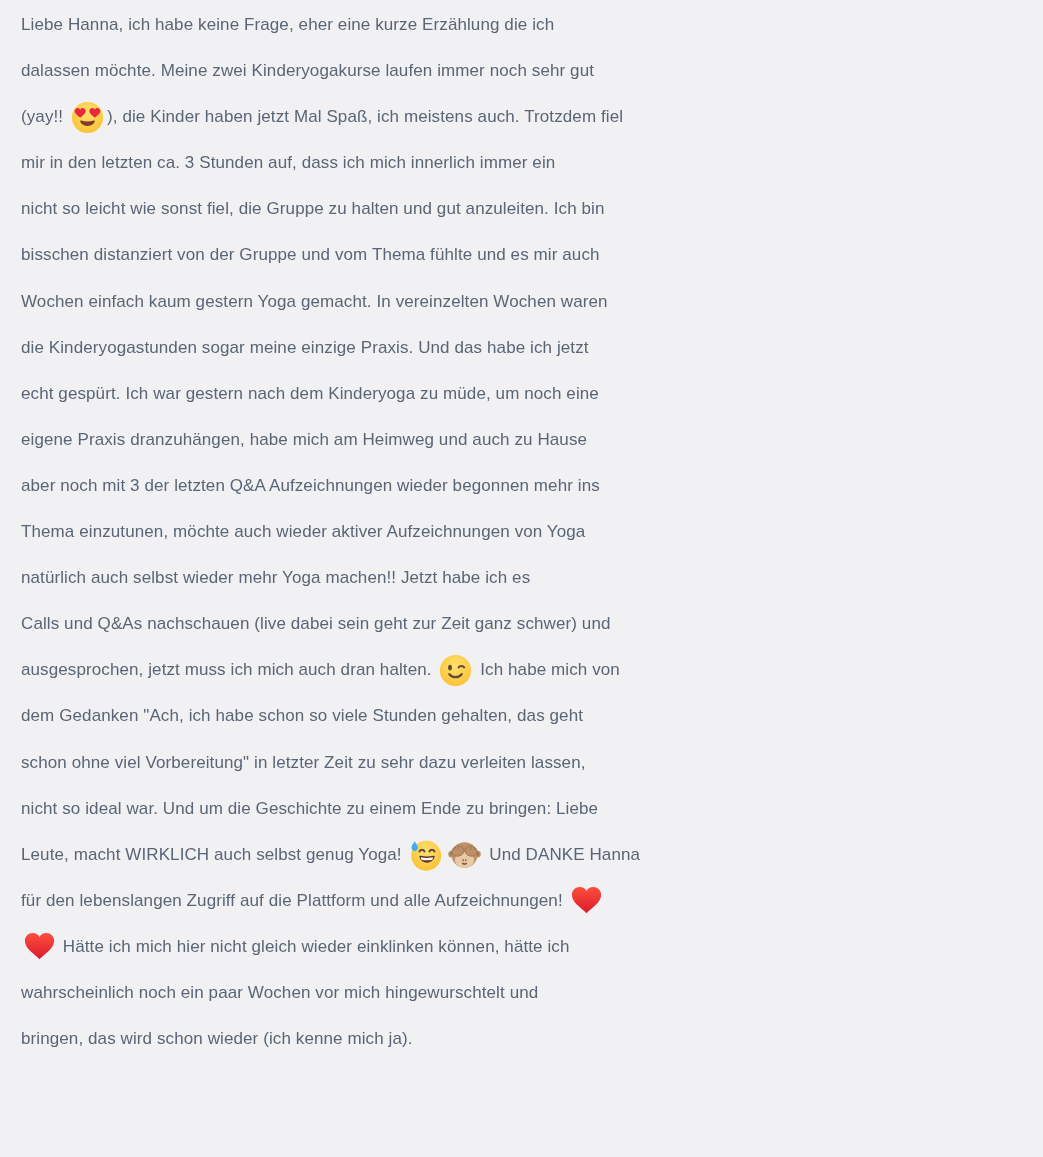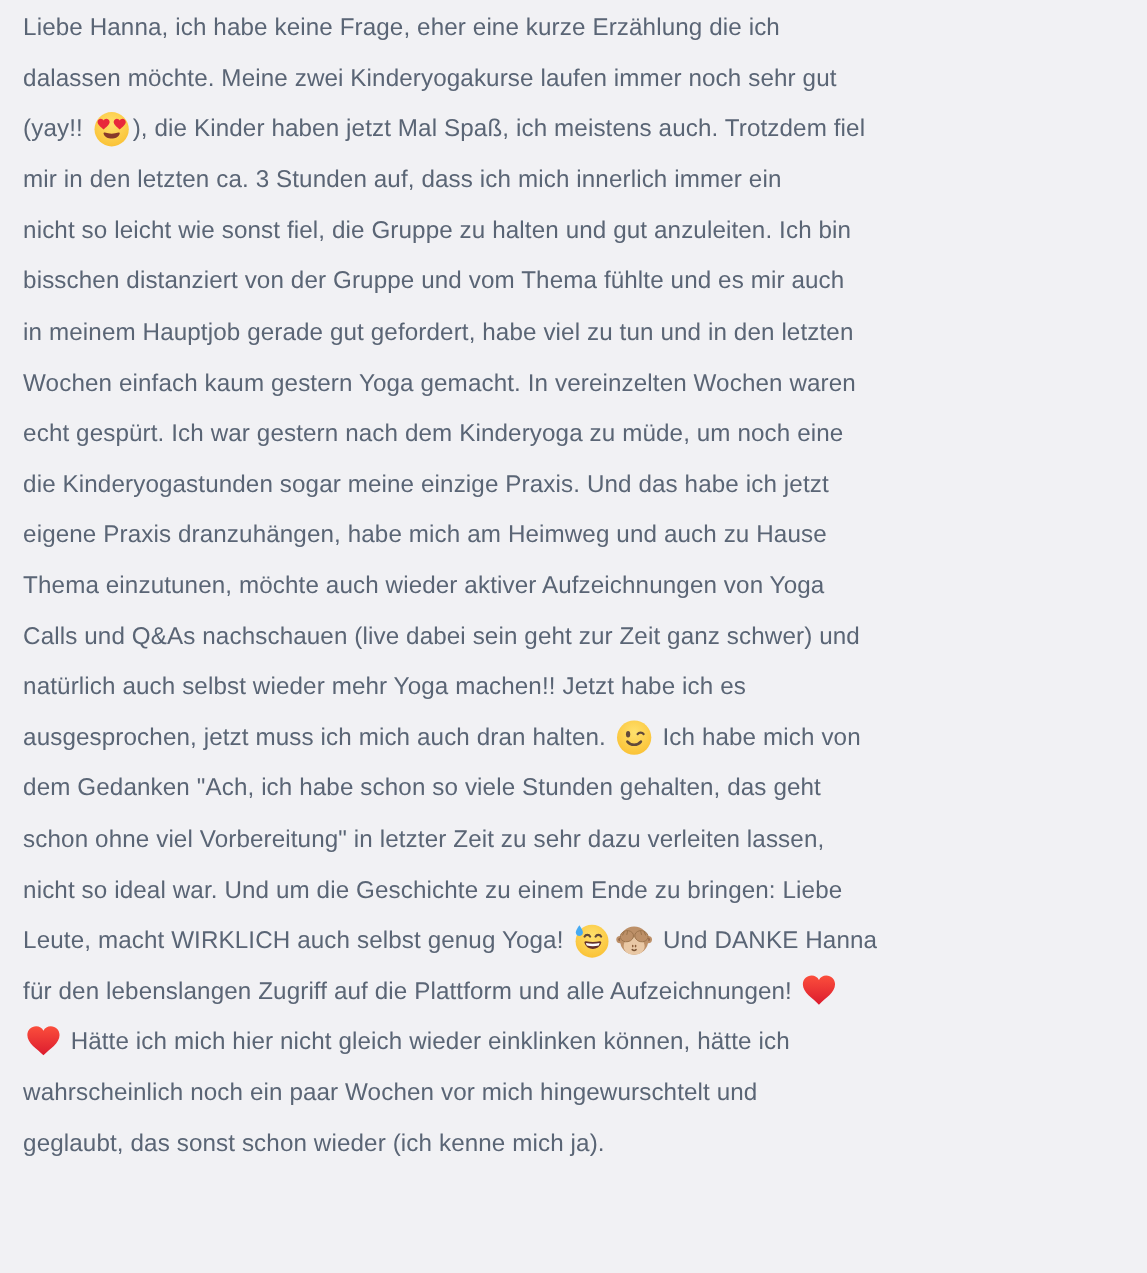--- a/index.html
+++ b/index.html
@@ -11,21 +11,21 @@
     height: 1157px;
     overflow: hidden;
     background: #f1f1f4;
   }
   .page {
     box-sizing: border-box;
     width: 1043px;
     height: 1026px;
     padding: 2px 14px 0 21px;
     font-family: "Liberation Sans", "DejaVu Sans", sans-serif;
-    font-size: 22px;
+    font-size: 17px;
     font-weight: 400;
     color: #5a6575;
     letter-spacing: 0.1px;
   }
   .line {
     height: 46.1px;
     line-height: 46.1px;
     white-space: nowrap;
   }
   .emoji {
@@ -53,28 +53,28 @@
               </radialGradient>
             </defs>
             <circle cx="18" cy="18" r="17" fill="url(#gy1)"></circle>
             <path fill="#e8293b" d="M10 18.3C7.8 15.9 4 13.8 4 10.8 4 9 5.5 7.5 7.3 7.5c1.1 0 2.2.7 2.7 1.7.5-1 1.6-1.7 2.7-1.7C14.5 7.5 16 9 16 10.8c0 3-3.8 5.1-6 7.5z"></path>
             <path fill="#e8293b" d="M26 18.3c-2.2-2.4-6-4.5-6-7.5 0-1.8 1.5-3.3 3.3-3.3 1.1 0 2.2.7 2.7 1.7.5-1 1.6-1.7 2.7-1.7C30.5 7.5 32 9 32 10.8c0 3-3.8 5.1-6 7.5z"></path>
             <path fill="#87392a" d="M10 22.4c2.2 6.5 13.8 6.5 16 0 .2-.7-.5-1.3-1.2-1.1-4.4 1.4-9.2 1.4-13.6 0-.7-.2-1.4.4-1.2 1.1z"></path>
           </svg></span><span>), die Kinder haben jetzt Mal Spaß, ich meistens auch. Trotzdem fiel</span></div>
       <div class="line"><span>mir in den letzten ca. 3 Stunden auf, dass ich mich innerlich immer ein</span></div>
       <div class="line"><span>nicht so leicht wie sonst fiel, die Gruppe zu halten und gut anzuleiten. Ich bin</span></div>
       <div class="line"><span>bisschen distanziert von der Gruppe und vom Thema fühlte und es mir auch</span></div>
-      <div class="line"><span>in meinem Hauptjob gerade gut gefordert, habe viel zu tun und in den letzten</span></div>
       <div class="line"><span>Wochen einfach kaum gestern Yoga gemacht. In vereinzelten Wochen waren</span></div>
+      <div class="line"><span>die Kinderyogastunden sogar meine einzige Praxis. Und das habe ich jetzt</span></div>
       <div class="line"><span>echt gespürt. Ich war gestern nach dem Kinderyoga zu müde, um noch eine</span></div>
-      <div class="line"><span>die Kinderyogastunden sogar meine einzige Praxis. Und das habe ich jetzt</span></div>
       <div class="line"><span>eigene Praxis dranzuhängen, habe mich am Heimweg und auch zu Hause</span></div>
+      <div class="line"><span>aber noch mit 3 der letzten Q&amp;A Aufzeichnungen wieder begonnen mehr ins</span></div>
       <div class="line"><span>Thema einzutunen, möchte auch wieder aktiver Aufzeichnungen von Yoga</span></div>
+      <div class="line"><span>natürlich auch selbst wieder mehr Yoga machen!! Jetzt habe ich es</span></div>
       <div class="line"><span>Calls und Q&amp;As nachschauen (live dabei sein geht zur Zeit ganz schwer) und</span></div>
-      <div class="line"><span>natürlich auch selbst wieder mehr Yoga machen!! Jetzt habe ich es</span></div>
       <div class="line"><span>ausgesprochen, jetzt muss ich mich auch dran halten. </span><span class="emoji"><svg viewBox="0 0 36 36" width="33" height="33" aria-hidden="true">
             <defs>
               <radialGradient id="gy2" cx="0.5" cy="0.35" r="0.8">
                 <stop offset="0" stop-color="#ffe16d"></stop>
                 <stop offset="1" stop-color="#f9bb2a"></stop>
               </radialGradient>
             </defs>
             <circle cx="18" cy="18" r="17" fill="url(#gy2)"></circle>
             <ellipse cx="12" cy="14.8" rx="2.1" ry="3.2" fill="#61493a"></ellipse>
             <path d="M21.4 14.6c1.3-2 4.7-2 6 0" stroke="#61493a" stroke-width="2.2" stroke-linecap="round" fill="none"></path>
@@ -124,15 +124,15 @@
       <div class="line"><span class="emoji"><svg viewBox="0 0 36 33" width="31" height="31" aria-hidden="true">
             <defs>
               <linearGradient id="gh1" x1="0" y1="0" x2="0" y2="1">
                 <stop offset="0" stop-color="#fb4e3c"></stop>
                 <stop offset="1" stop-color="#dc1c2e"></stop>
               </linearGradient>
             </defs>
             <path fill="url(#gh1)" d="M18 31.4C11.3 24.4 1 18.9 1 9.9 1 4.8 5.1.7 10.3.7c3.3 0 6.3 1.8 7.7 4.7C19.4 2.5 22.4.7 25.7.7 30.9.7 35 4.8 35 9.9c0 9-10.3 14.5-17 21.5z"></path>
           </svg></span><span> Hätte ich mich hier nicht gleich wieder einklinken können, hätte ich</span></div>
       <div class="line"><span>wahrscheinlich noch ein paar Wochen vor mich hingewurschtelt und</span></div>
-      <div class="line"><span>geglaubt, das sonst schon wieder (ich kenne mich ja).</span></div>
+      <div class="line"><span>bringen, das wird schon wieder (ich kenne mich ja).</span></div>
     </div>
 </div>
 
 </body></html>

